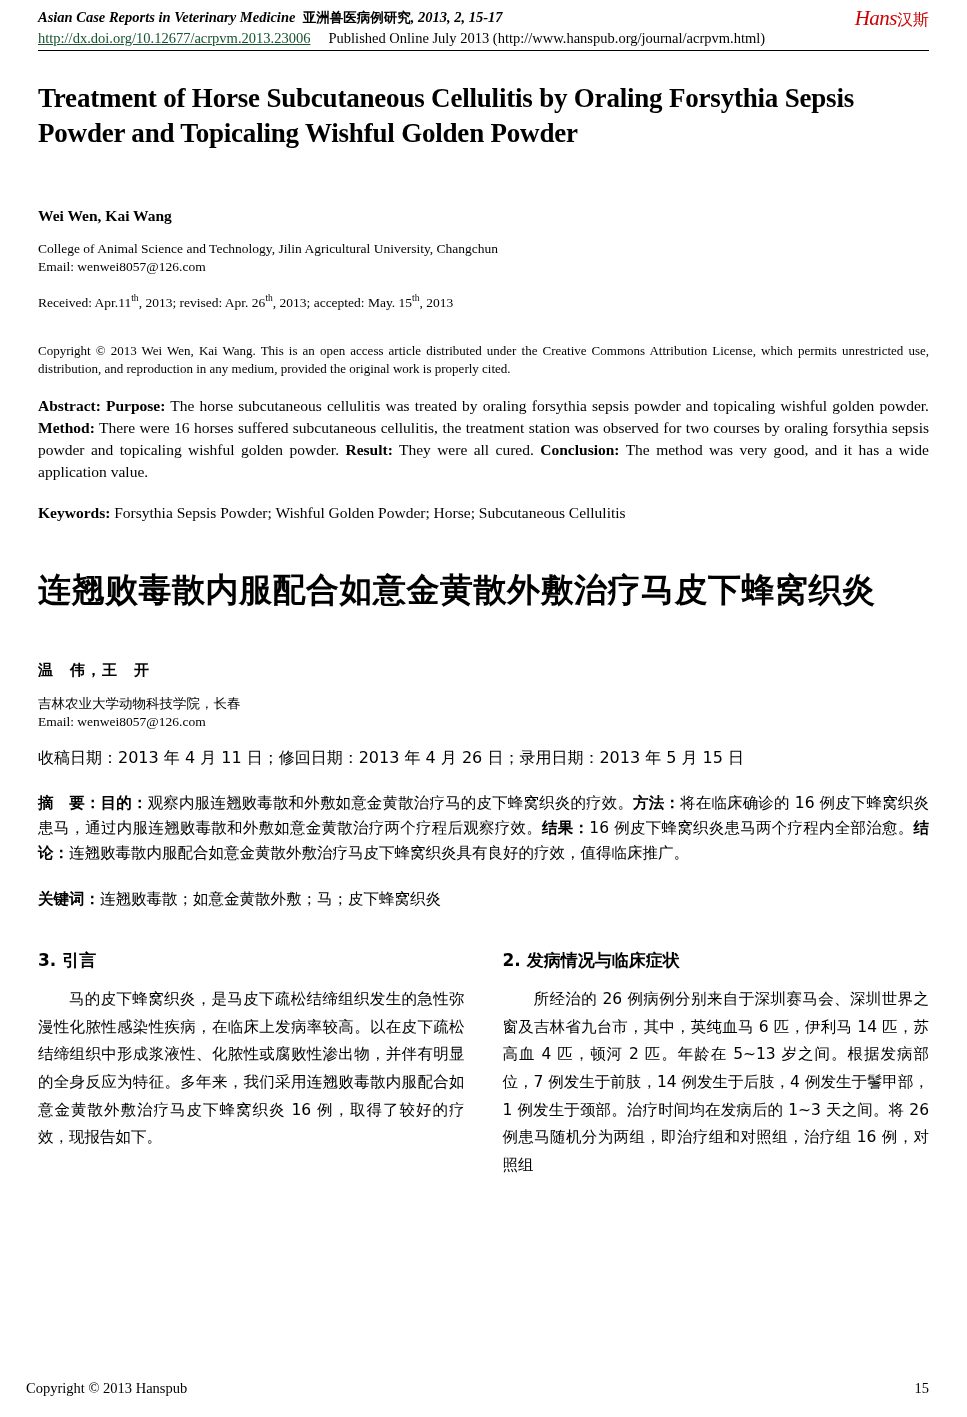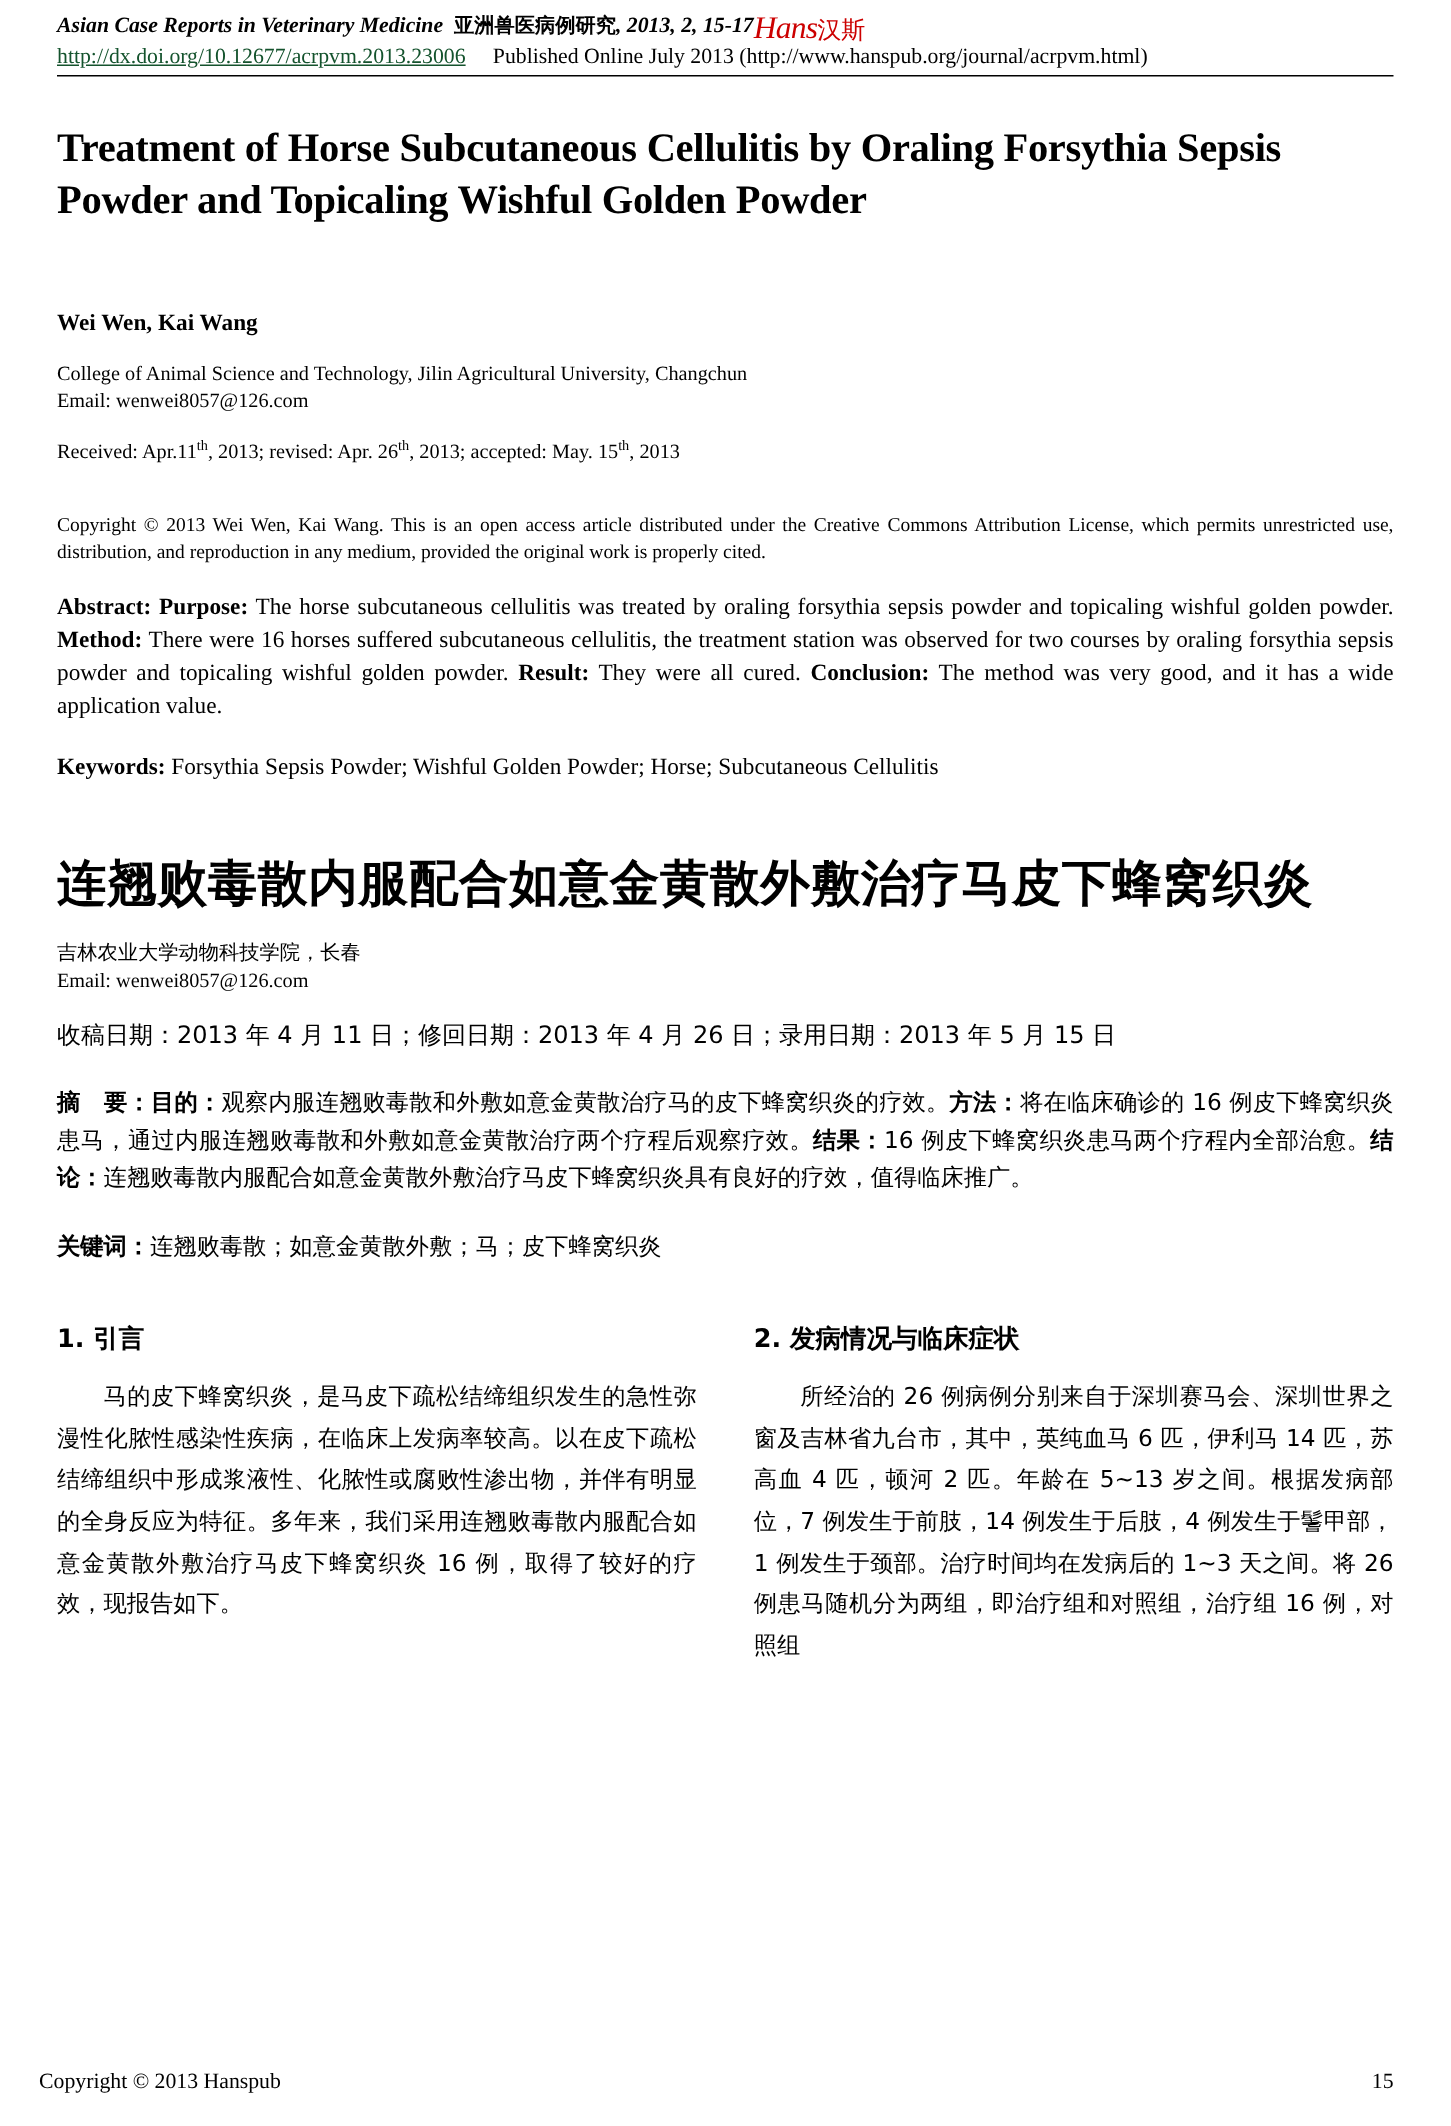--- a/index.html
+++ b/index.html
@@ -27,21 +27,21 @@
     left: 38px;
     right: 38px;
     top: 8px;
     width: 891px;
   }
 
   
   .journal-header {
     display: flex;
     align-items: flex-start;
-    justify-content: flex-start;
+    justify-content: space-between;
   }
   .journal-line1 {
     font-size: 14.5px;
     line-height: 1.25;
   }
   .journal-title {
     font-style: italic;
     font-weight: bold;
   }
   .journal-cn {
@@ -254,39 +254,40 @@
       <span>The method was very good, and it has a wide application value.</span>
     </div>
 
     <div class="keywords-en">
       <b>Keywords:</b>
       <span>Forsythia Sepsis Powder; Wishful Golden Powder; Horse; Subcutaneous Cellulitis</span>
     </div>
 
     <div class="cn-title">连翘败毒散内服配合如意金黄散外敷治疗马皮下蜂窝织炎</div>
 
+    <div class="authors-cn">温　伟，王　开</div>
 
     <div class="affil-cn">
       <div>吉林农业大学动物科技学院，长春</div>
       <div class="email-cn">Email: wenwei8057@126.com</div>
     </div>
 
     <div class="dates-cn">收稿日期：2013 年 4 月 11 日；修回日期：2013 年 4 月 26 日；录用日期：2013 年 5 月 15 日</div>
 
     <div class="abstract-cn">
       <b>摘　要：</b><b>目的：</b><span>观察内服连翘败毒散和外敷如意金黄散治疗马的皮下蜂窝织炎的疗效。</span><b>方法：</b><span>将在临床确诊的 16 例皮下蜂窝织炎患马，通过内服连翘败毒散和外敷如意金黄散治疗两个疗程后观察疗效。</span><b>结果：</b><span>16 例皮下蜂窝织炎患马两个疗程内全部治愈。</span><b>结论：</b><span>连翘败毒散内服配合如意金黄散外敷治疗马皮下蜂窝织炎具有良好的疗效，值得临床推广。</span>
     </div>
 
     <div class="keywords-cn">
       <b>关键词：</b><span>连翘败毒散；如意金黄散外敷；马；皮下蜂窝织炎</span>
     </div>
 
     <div class="columns">
       <div class="col">
-        <div class="sec-head">1.  引言</div>
+        <div class="sec-head">3.  引言</div>
         <div class="body-cn">马的皮下蜂窝织炎，是马皮下疏松结缔组织发生的急性弥漫性化脓性感染性疾病，在临床上发病率较高。以在皮下疏松结缔组织中形成浆液性、化脓性或腐败性渗出物，并伴有明显的全身反应为特征。多年来，我们采用连翘败毒散内服配合如意金黄散外敷治疗马皮下蜂窝织炎 16 例，取得了较好的疗效，现报告如下。</div>
       </div>
       <div class="col">
         <div class="sec-head">2.  发病情况与临床症状</div>
         <div class="body-cn">所经治的 26 例病例分别来自于深圳赛马会、深圳世界之窗及吉林省九台市，其中，英纯血马 6 匹，伊利马 14 匹，苏高血 4 匹，顿河 2 匹。年龄在 5~13 岁之间。根据发病部位，7 例发生于前肢，14 例发生于后肢，4 例发生于鬐甲部，1 例发生于颈部。治疗时间均在发病后的 1~3 天之间。将 26 例患马随机分为两组，即治疗组和对照组，治疗组 16 例，对照组</div>
       </div>
     </div>
 
   </div>
 

